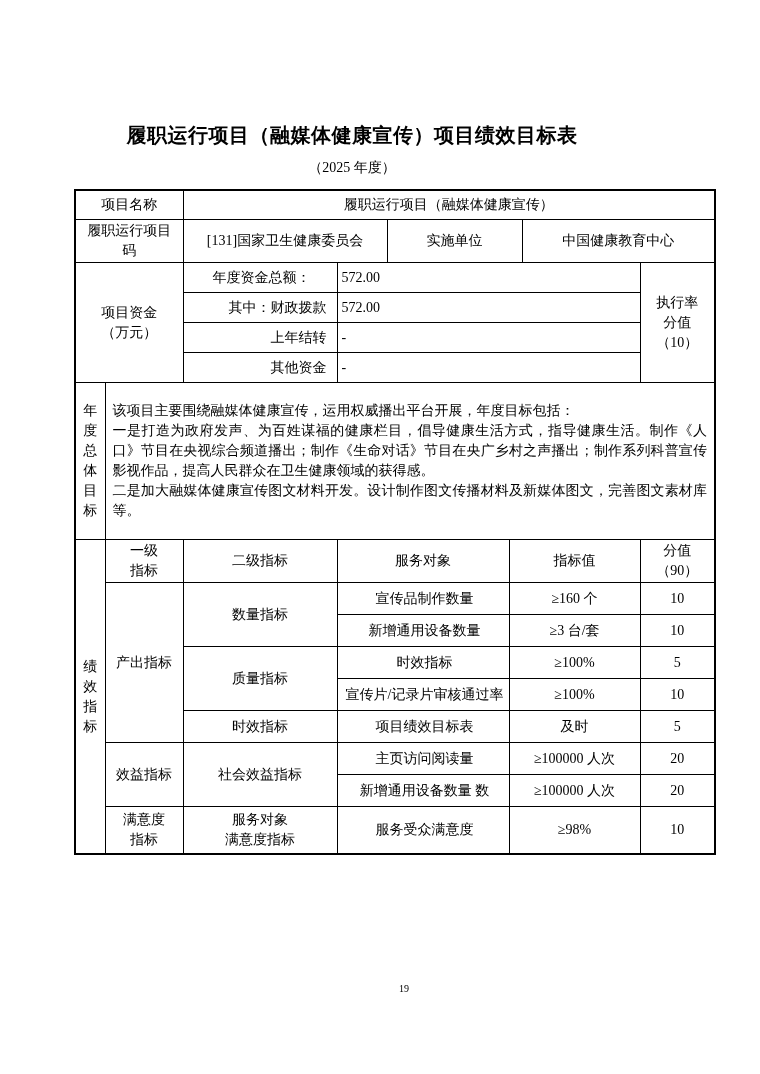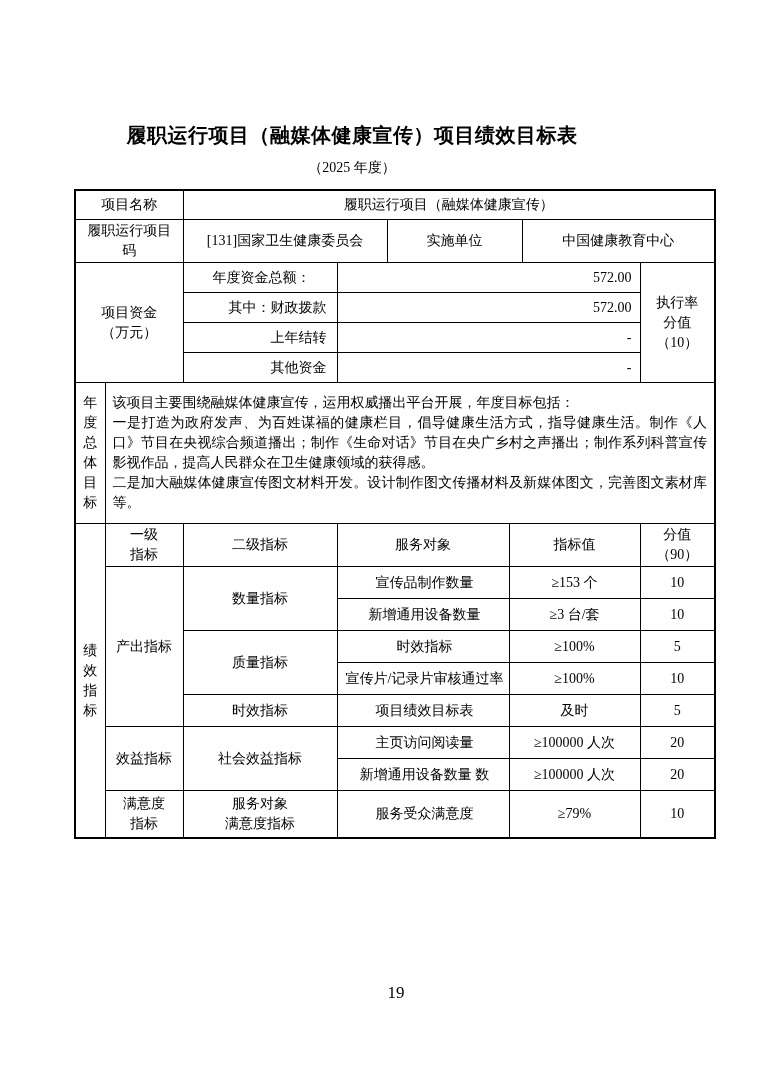--- a/index.html
+++ b/index.html
@@ -49,44 +49,44 @@
     border: 1px solid #000000;
     padding: 1px 4px;
     vertical-align: middle;
     white-space: pre-line;
     line-height: 20px;
     overflow: hidden;
   }
   .center { text-align: center; }
   .left   { text-align: center;  padding-left: 7px !important; }
   .rightlab { text-align: right; padding-right: 10px !important; }
-  .num    { text-align: right; padding-right: 8px !important; }
+  .num    { padding-right: 8px !important; }
   .vert   { text-align: center; line-height: 20px; }
   .vert4  { text-align: center; line-height: 22px; }
   .exec   { text-align: center; line-height: 22px; margin-left: 39px; }
   .goals-cell {
     vertical-align: top !important;
     text-align: justify;
-    padding: 10px 7px !important;
+    padding: 18px 7px !important;
     line-height: 20px;
   }
   tr.r-name  td { height: 26px; }
   tr.r-dept  td { height: 40px; }
   tr.r-fund  td { height: 27px; }
   tr.r-goal  td { height: 120px; }
   tr.r-ihead td { height: 40px; }
   tr.r-idata td { height: 29px; }
   tr.r-ilast td { height: 44px; }
   .page-number {
     position: absolute;
-    left: 76px;
+    left: 84px;
     width: 640px;
     top: 983px;
     text-align: center;
-    font-size: 17px;
+    font-size: 10px;
   }
 </style>
 </head>
 <body>
 
 <div class="page">
   <div class="content">
 
     <h1 class="doc-title">履职运行项目（融媒体健康宣传）项目绩效目标表</h1>
     <div class="doc-subtitle">（2025 年度）</div>
@@ -162,21 +162,21 @@
         <td colspan="2" class="center">服务对象</td>
         <td colspan="2" class="center">指标值</td>
         <td class="center">分值
 （90）</td>
       </tr>
 
       <tr class="r-idata">
         <td rowspan="5" class="center">产出指标</td>
         <td rowspan="2" class="center">数量指标</td>
         <td colspan="2" class="left">宣传品制作数量</td>
-        <td colspan="2" class="center">≥153 个</td>
+        <td colspan="2" class="center">≥160 个</td>
         <td class="center">10</td>
       </tr>
       <tr class="r-idata">
         <td colspan="2" class="left">新增通用设备数量</td>
         <td colspan="2" class="center">≥3 台/套</td>
         <td class="center">10</td>
       </tr>
       <tr class="r-idata">
         <td rowspan="2" class="center">质量指标</td>
         <td colspan="2" class="left">时效指标</td>
@@ -205,21 +205,21 @@
         <td colspan="2" class="left">新增通用设备数量 数</td>
         <td colspan="2" class="center">≥100000 人次</td>
         <td class="center">20</td>
       </tr>
       <tr class="r-ilast">
         <td class="center">满意度
 指标</td>
         <td class="center">服务对象
 满意度指标</td>
         <td colspan="2" class="left">服务受众满意度</td>
-        <td colspan="2" class="center">≥79%</td>
+        <td colspan="2" class="center">≥98%</td>
         <td class="center">10</td>
       </tr>
     </tbody>
       </table>
   </div>
 
   <div class="page-number">19</div>
 </div>
 
 </body></html>

